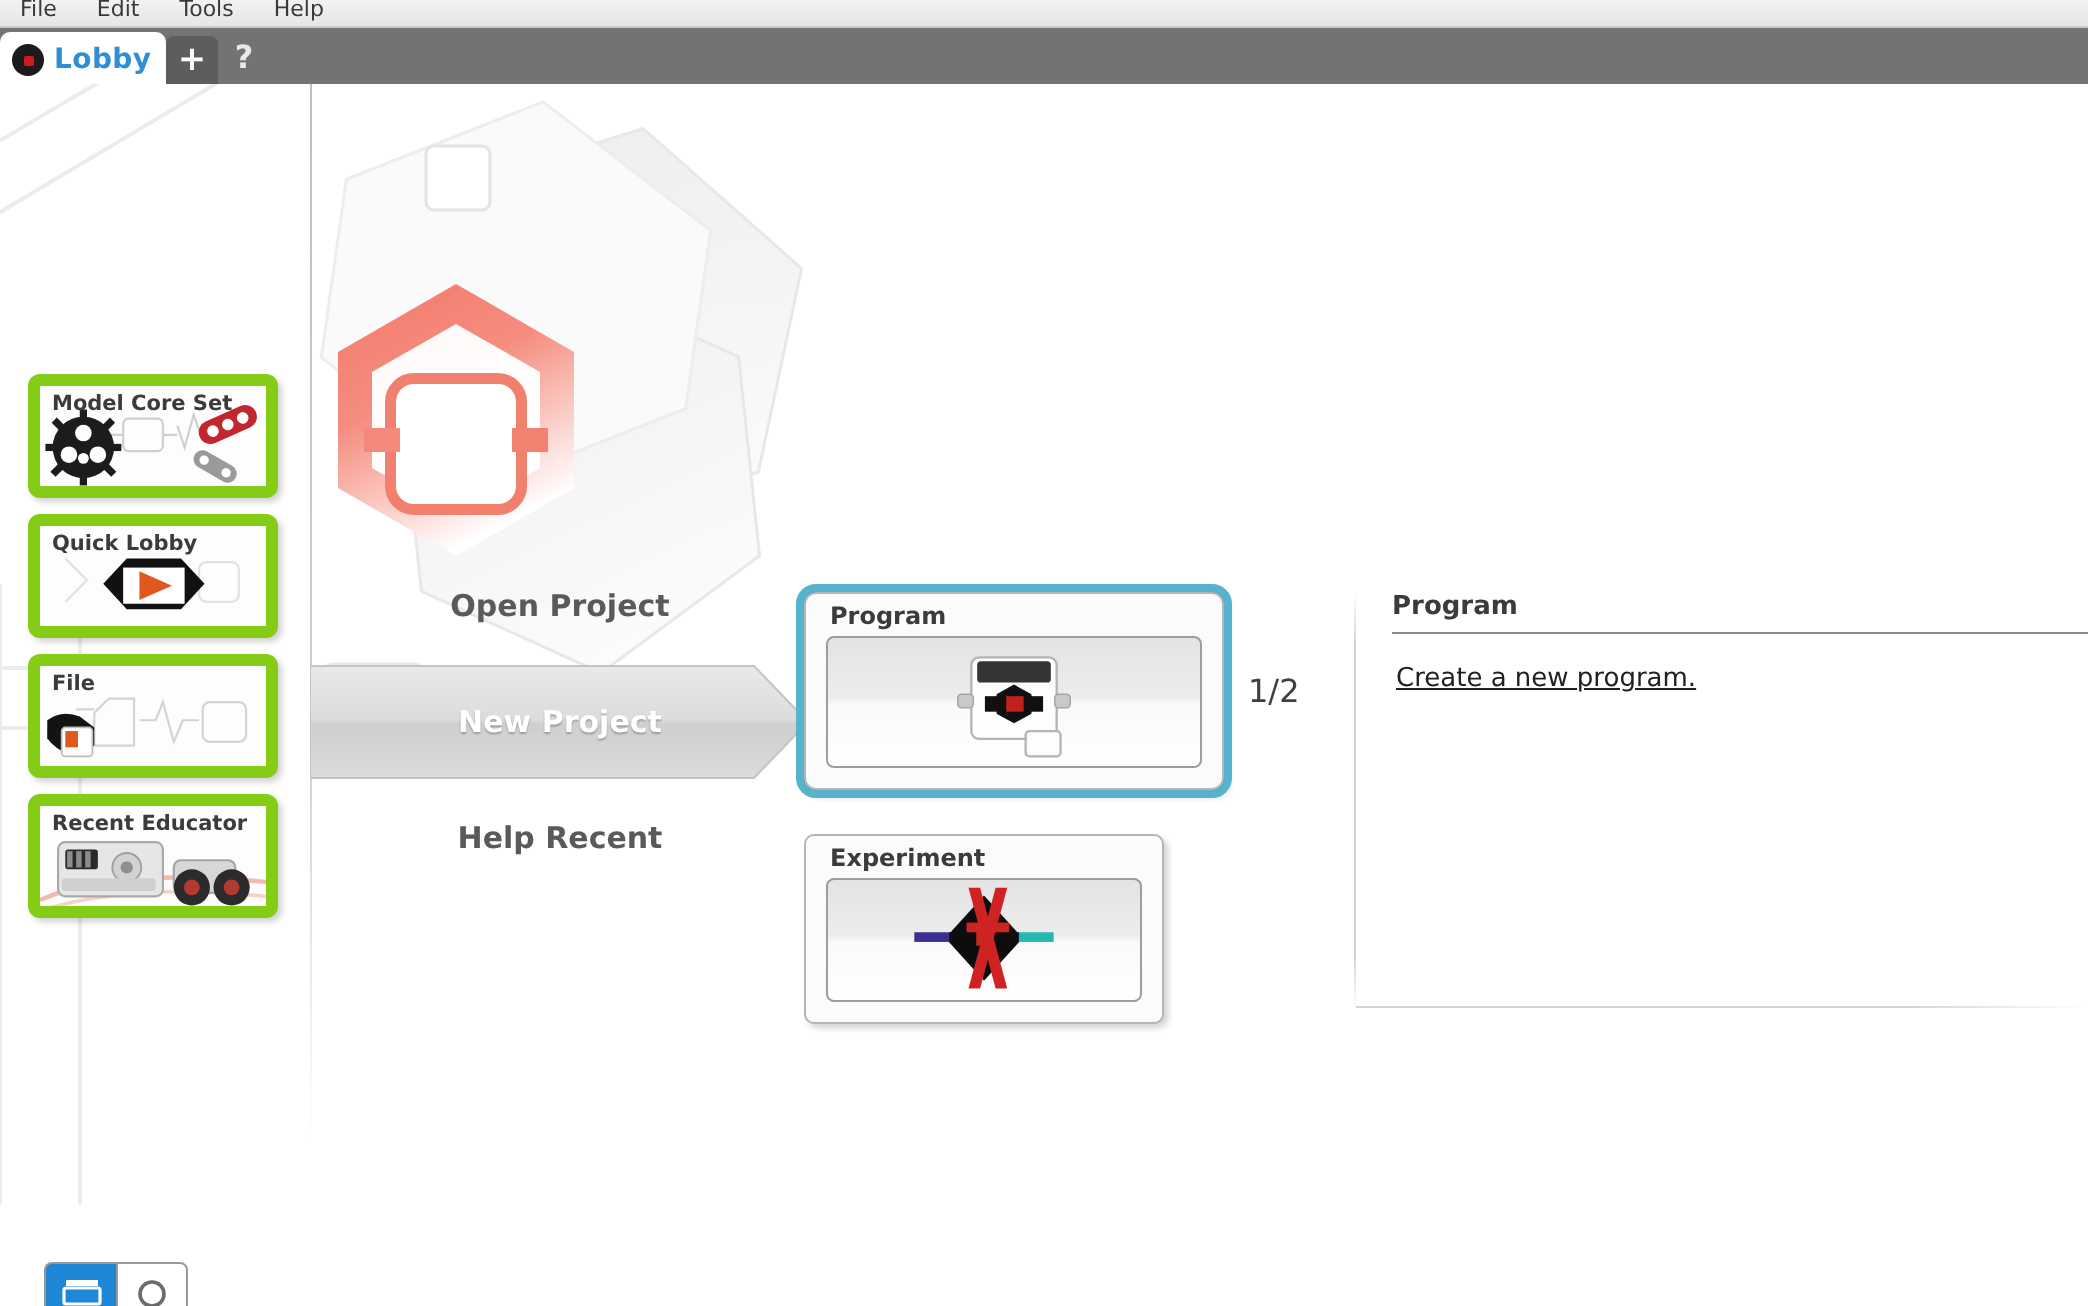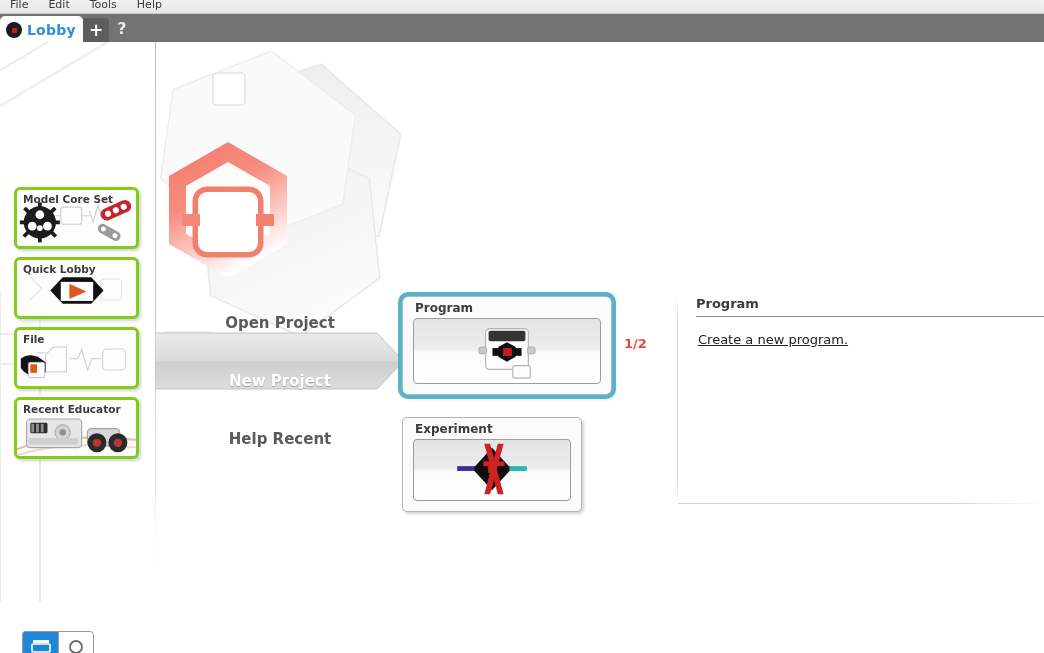--- a/index.html
+++ b/index.html
@@ -61,34 +61,34 @@
   }
 
   
   .canvas { position: absolute; top: 42px; left: 0; width: 1044px; height: 611px; background: #fff; overflow: hidden; }
   .bg-art { position: absolute; top: 0; left: 0; width: 1044px; height: 611px; pointer-events: none; }
 
   
   .sidebar { position: absolute; left: 14px; top: 145px; width: 132px; }
   .side-card {
     position: relative; width: 125px; height: 62px; margin-bottom: 8px;
-    background: #fdfdfd; border: 3px solid #84cc16; border-radius: 6px;
+    background: #fdfdfd; border: 6px solid #84cc16; border-radius: 6px;
     box-shadow: 2px 2px 3px rgba(0,0,0,.18);
     overflow: hidden;
   }
   .side-card .sc-title {
     position: absolute; left: 6px; top: 3px; z-index: 4;
     font-size: 10.5px; font-weight: bold; color: #3b3b3b; white-space: nowrap;
   }
   .sc-art { position: absolute; inset: 0; }
 
   
   .navlist { position: absolute; left: 155px; top: 232px; width: 250px; }
   .nav-item {
-    height: 58px; display: flex; align-items: flex-end; justify-content: center;
+    height: 58px; display: flex; align-items: center; justify-content: center;
     font-size: 15px; font-weight: bold; color: #5a5a5a; position: relative;
   }
   .nav-item.selected { color: #ffffff; text-shadow: 0 1px 1px rgba(0,0,0,.25); }
   .chevron-bg { position: absolute; left: 0; top: 0; width: 250px; height: 58px; z-index: 0; }
   .nav-item span { position: relative; z-index: 2; }
 
   .vdivider {
     position: absolute; left: 155px; top: 0px; width: 1px; height: 530px;
     background: linear-gradient(180deg,#bfbfbf 0%, #cfcfcf 62%, rgba(255,255,255,0) 100%);
   }
@@ -113,21 +113,21 @@
   }
   .card-program {
     width: 210px;
     outline: 4px solid #57b3cc; border-radius: 6px;
     box-shadow: 0 0 0 1px #3e97b0, 2px 3px 4px rgba(0,0,0,.2);
   }
   .card-program .tc-thumb { height: 66px; }
   .card-experiment { width: 180px; margin-top: 22px; }
   .pager {
     position: absolute; left: 222px; top: 40px;
-    font-size: 13px; font-weight: bold; color: #ef4444;
+    font-size: 16px; font-weight: normal; color: #404040;
   }
 
   
   .detail { position: absolute; left: 678px; top: 254px; width: 366px; height: 208px; }
   .detail-divider-v {
     position: absolute; left: -1px; top: 0; width: 1px; height: 208px;
     background: linear-gradient(180deg, rgba(200,200,200,0) 0%, #d4d4d4 12%, #d4d4d4 88%, rgba(200,200,200,0) 100%);
   }
   .detail-divider-b {
     position: absolute; left: 0; bottom: 0; width: 366px; height: 1px;

